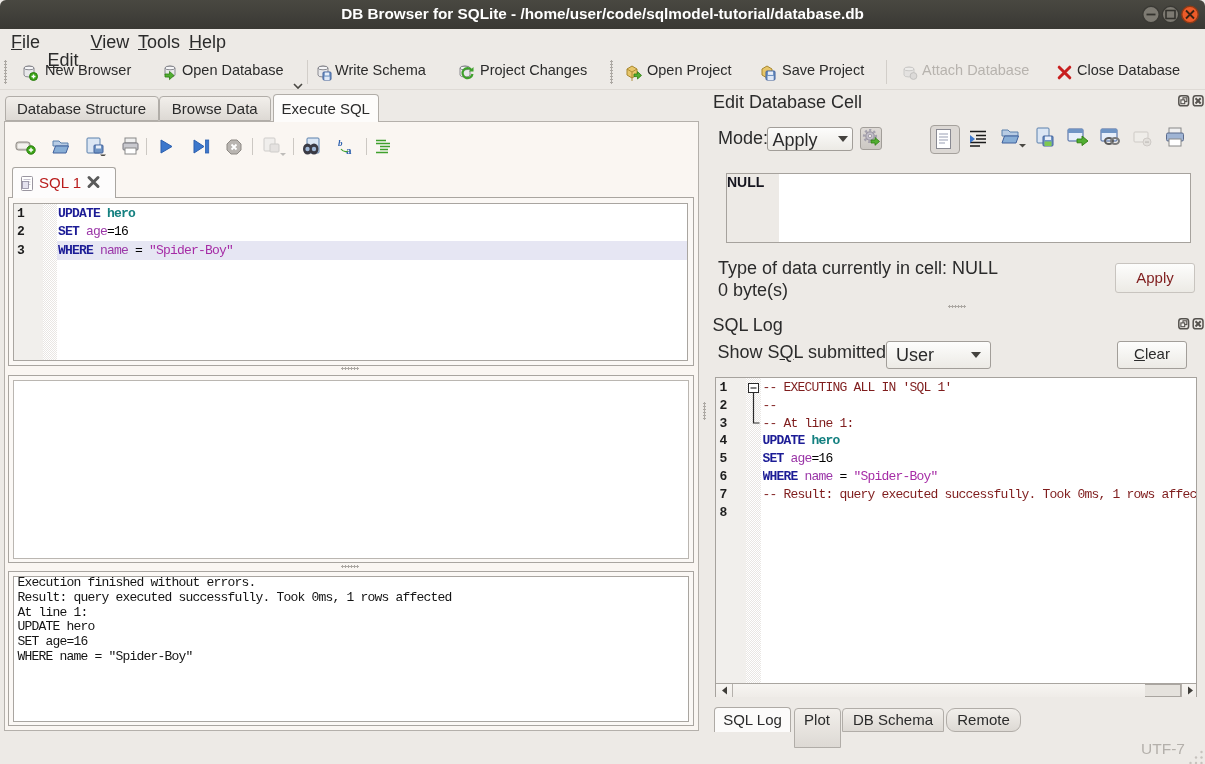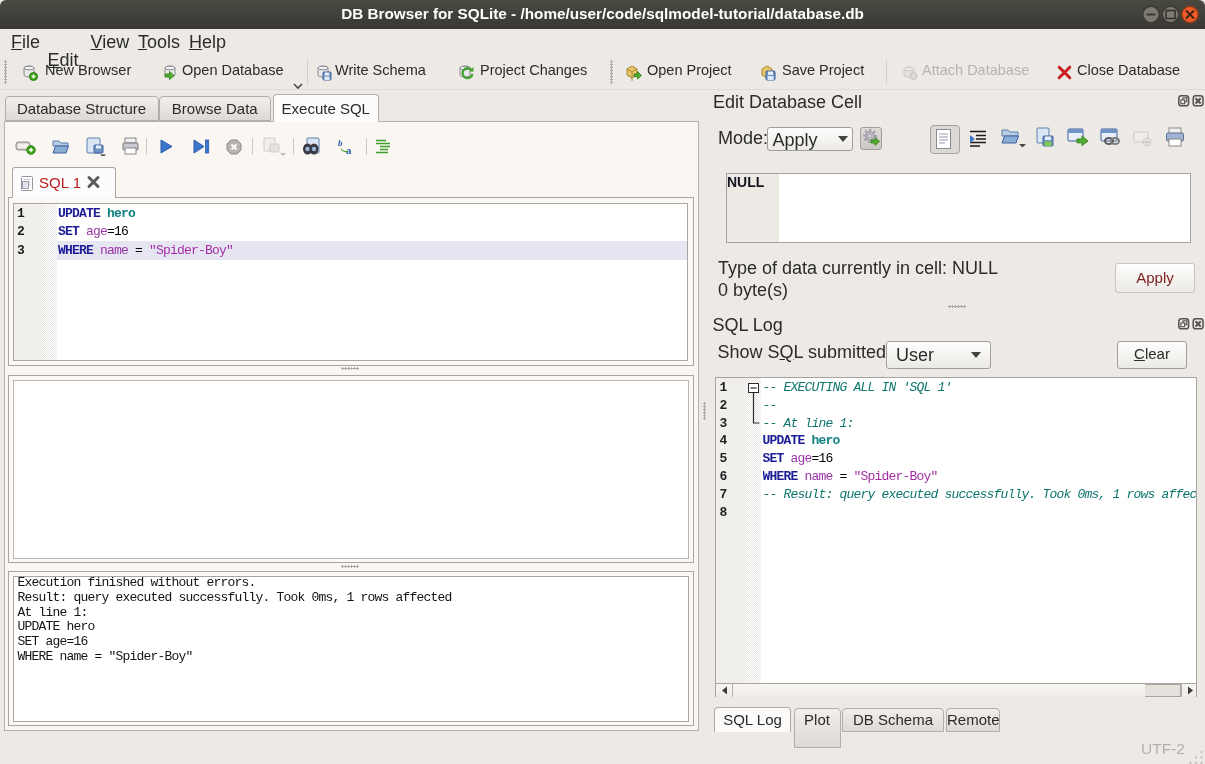--- a/index.html
+++ b/index.html
@@ -1,21 +1,21 @@
 <!DOCTYPE html>
 <html><head><meta charset="utf-8"><style>
 html,body{margin:0;padding:0;width:1205px;height:764px;overflow:hidden;background:#edeae6;
 font-family:"Liberation Sans",sans-serif;}
 .abs{position:absolute;}
 .code{font-family:"Liberation Mono",monospace;font-size:13px;letter-spacing:-0.8px;white-space:pre;}
 .kw{color:#1c1c96;font-weight:bold;}
 .tbl{color:#148080;font-weight:bold;}
 .fld{color:#9b36a8;}
 .str{color:#a62ca6;}
-.cmt{color:#0f766e;font-style:italic;}
+.cmt{color:#7f1d1d;}
 .uit{font-size:18px;color:#2b2b2b;}
 .tbt{font-size:14.5px;color:#2b2b2b;}
 .dots-h{background-image:radial-gradient(circle,#aca8a3 1px,transparent 1.1px);background-size:3px 3px;background-position:0 0;}
 .dots-v{background-image:radial-gradient(circle,#aca8a3 1px,transparent 1.1px);background-size:3px 3px;}
 .checker{background-image:linear-gradient(45deg,#e9e6e3 25%,transparent 25%,transparent 75%,#e9e6e3 75%),linear-gradient(45deg,#e9e6e3 25%,transparent 25%,transparent 75%,#e9e6e3 75%);background-size:2px 2px;background-position:0 0,1px 1px;background-color:#fff;}
 .tab-inactive{background:linear-gradient(#f2efeb,#ddd9d4);border:1px solid #b1ada8;border-radius:4px 4px 0 0;text-align:center;font-size:15px;color:#2b2b2b;box-sizing:border-box;}
 .btn{border:1px solid #a29e99;border-radius:3px;background:linear-gradient(#fdfdfc,#eceae5);box-sizing:border-box;}
 </style></head>
 <body>
 
@@ -322,23 +322,23 @@
     <path d="M7 0.5 L2 4.5 L7 8.5 z" fill="#3f3d39"></path>
   </svg>
 <svg class="abs" style="left:1185px;top:685.5px;" width="10" height="10">
     <path d="M3 0.5 L8 4.5 L3 8.5 z" fill="#3f3d39"></path>
   </svg>
 <div class="abs" style="left:1145px;top:683.5px;width:36px;height:13.5px;background:#e5e2dd;border:1px solid #a9a5a0;border-left:none;box-sizing:border-box;"></div>
 
 <div class="abs" style="left:714px;top:706.5px;width:77px;height:25px;background:#fcfbfa;border:1px solid #aeaaa5;border-bottom:none;border-radius:4px 4px 0 0;text-align:center;font-size:15px;color:#2b2b2b;line-height:24px;box-sizing:border-box;">SQL Log</div>
 <div class="abs tab-inactive" style="left:793.5px;top:708px;width:47px;height:40px;line-height:22px;">Plot</div>
 <div class="abs tab-inactive" style="left:842px;top:708px;width:102px;height:23.5px;line-height:22px;">DB Schema</div>
-<div class="abs tab-inactive" style="left:946px;top:708px;width:54px;height:23.5px;line-height:22px;">Remote</div>
-
-<div class="abs" style="left:1141px;top:739.5px;font-size:15.5px;color:#b4b0ab;">UTF-2</div>
+<div class="abs tab-inactive" style="left:946px;top:708px;width:75px;height:23.5px;line-height:22px;border-radius:9px;">Remote</div>
+
+<div class="abs" style="left:1141px;top:739.5px;font-size:15.5px;color:#b4b0ab;">UTF-7</div>
 <svg class="abs" style="left:1188px;top:749px;" width="16" height="15">
     <g fill="#c6c2bd">
       <circle cx="13.5" cy="3" r="1.2"></circle>
       <circle cx="8" cy="8.5" r="1.2"></circle>
       <circle cx="13.5" cy="8.5" r="1.2"></circle>
       <circle cx="2.5" cy="14" r="1.2"></circle>
       <circle cx="8" cy="14" r="1.2"></circle>
       <circle cx="13.5" cy="14" r="1.2"></circle>
     </g>
   </svg>

